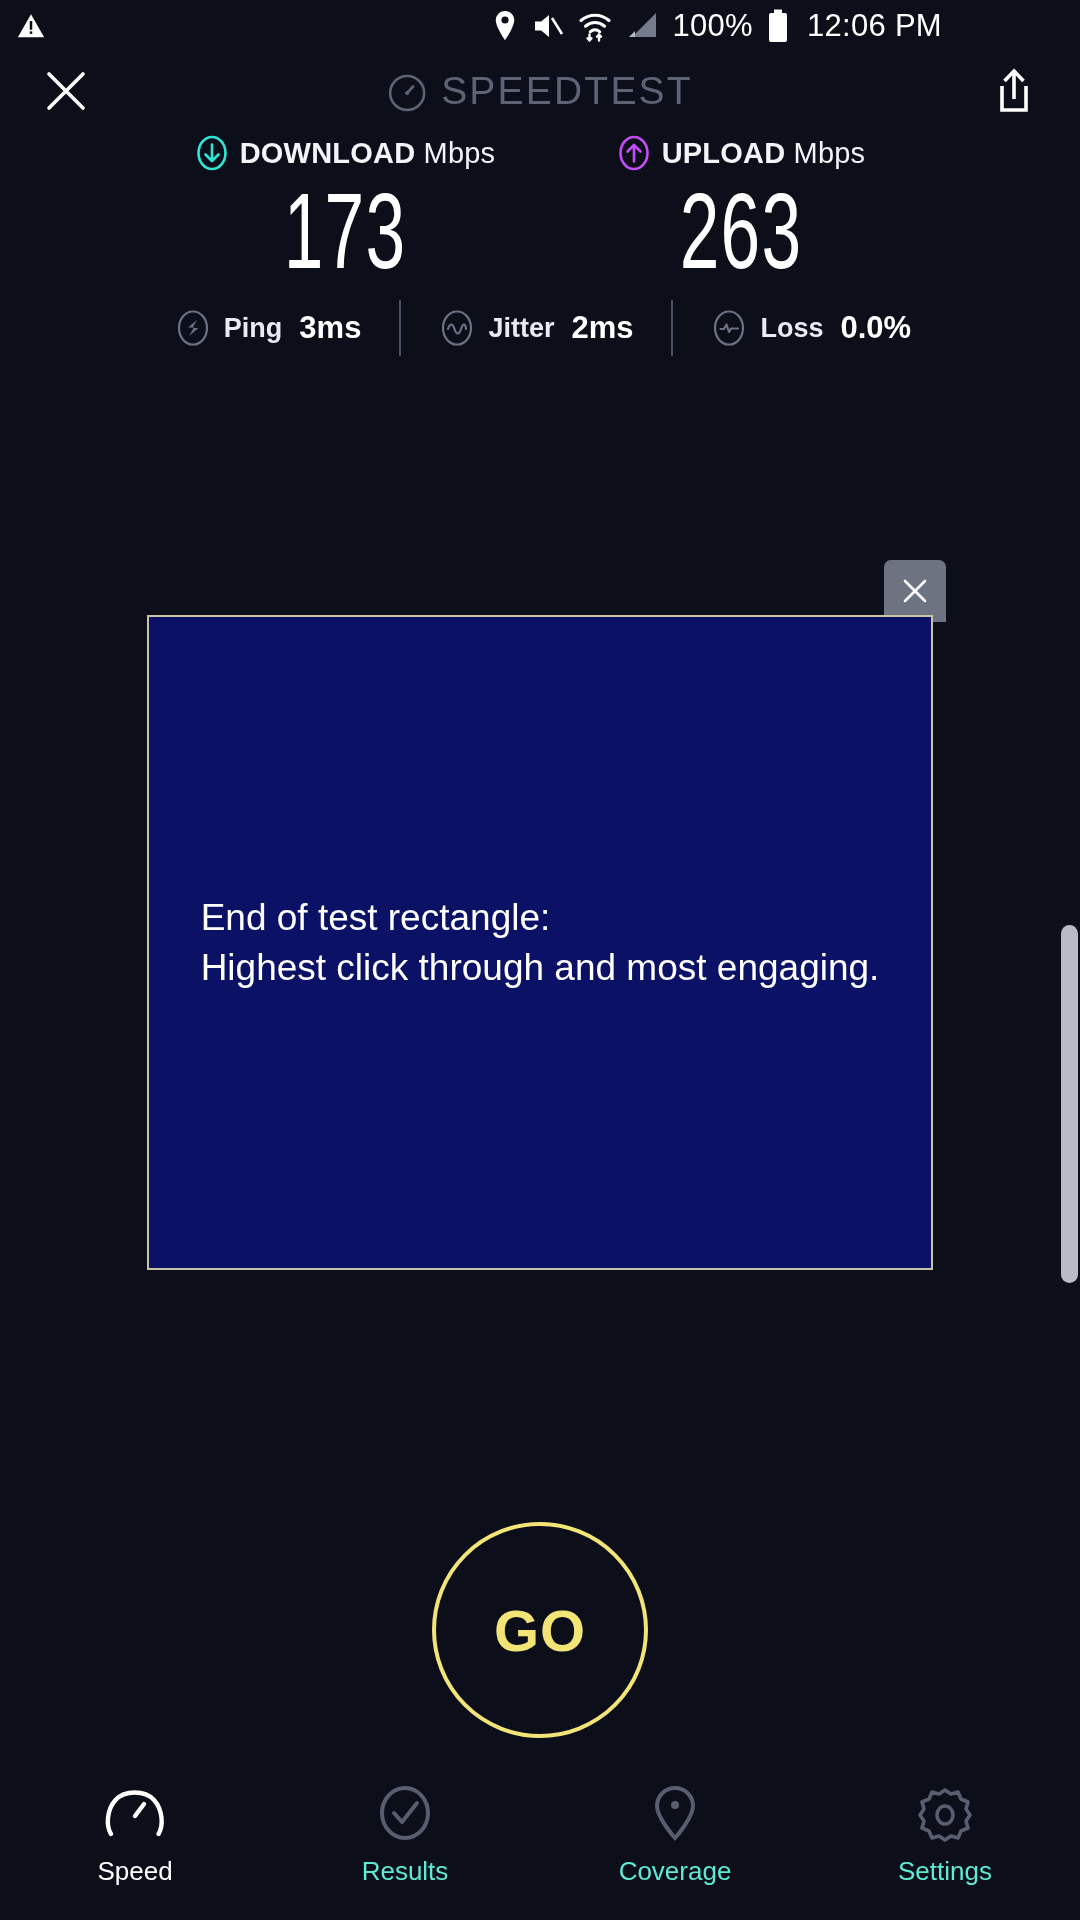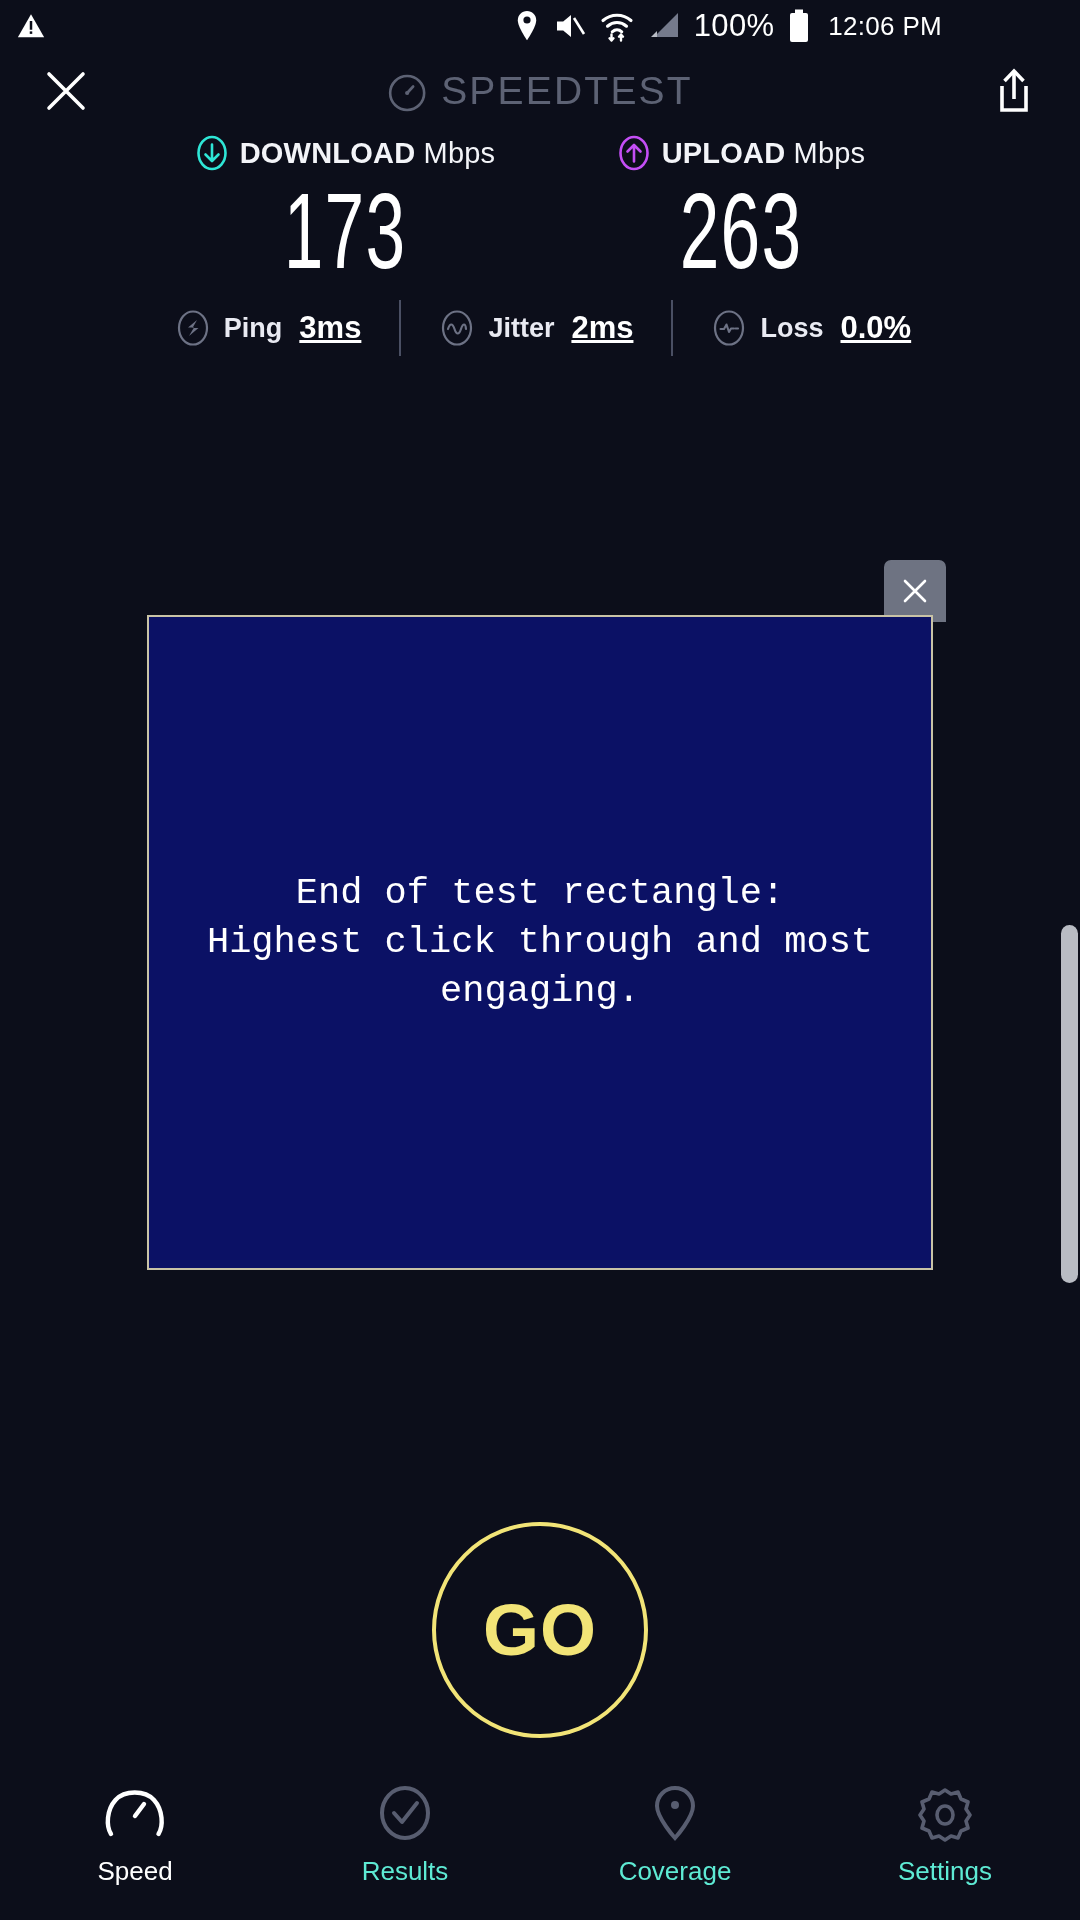--- a/index.html
+++ b/index.html
@@ -12,21 +12,21 @@
   #app { position:relative; width:1080px; height:1920px; background:#0c0e1a; }
 
   
   .statusbar{
     position:absolute; top:0; left:0; width:960px; height:52px;
     display:flex; align-items:center; padding:0 18px 0 16px;
   }
   .sb-left{ display:flex; align-items:center; gap:10px; }
   .sb-right{ margin-left:auto; display:flex; align-items:center; gap:14px; }
   .sb-time{
-    color:#ffffff; font-size:26px; letter-spacing:.3px;
+    color:#ffffff; font-size:31px; letter-spacing:.3px;
     font-family:"Liberation Sans", sans-serif; padding-left:4px;
   }
   .sb-batt-txt{ color:#ffffff; font-size:31px; letter-spacing:.3px; }
   .icon-svg{ display:block; }
 
   
   .appbar{
     position:absolute; top:52px; left:0; width:1080px; height:78px;
     display:flex; align-items:center;
   }
@@ -64,58 +64,58 @@
     transform:scaleX(.66); transform-origin:center center; letter-spacing:2px;
     margin-top:4px;
   }
 
   .pjl-row{
     margin-top:10px; display:flex; align-items:center; justify-content:center;
     height:64px;
   }
   .pjl-item{ display:flex; align-items:center; gap:13px; }
   .pjl-name{ color:#e9eaf2; font-size:27px; font-weight:700; }
-  .pjl-val{ color:#ffffff; font-size:31px; font-weight:700; margin-left:4px;text-decoration:underline; }
+  .pjl-val{ color:#ffffff; font-size:31px; font-weight:700; margin-left:4px; }
   .pjl-sep{ width:2px; height:56px; background:#4a4f63; margin:0 38px; }
   .pjl-item.ping{ margin-left:56px; }
   .pjl-item.loss{ margin-right:50px; }
 
   
   .ad-wrap{ position:absolute; left:0; top:560px; width:1080px; }
   .ad-close{
     position:absolute; left:884px; top:0; width:62px; height:62px;
     background:#6e7382; border-radius:7px 7px 0 0;
     display:flex; align-items:center; justify-content:center;
   }
   .ad-box{
     position:absolute; left:147px; top:55px;
     width:786px; height:655px;
     background:#0b1165; border:2px solid #c9c3a6;
     display:flex; align-items:center; justify-content:center;
   }
   .ad-text{
-    color:#ffffff; font-size:37px; line-height:1.33; text-align:center;
-    font-family:Liberation Mono, monospace;
+    color:#ffffff; font-size:37px; line-height:1.33; 
+    font-family:Liberation Sans, sans-serif;
   }
 
   
   .scroll-sliver{
     position:absolute; right:2px; top:925px; width:17px; height:358px;
     background:#b9bcc4; border-radius:9px;
   }
 
   
   .go-btn{
     position:absolute; left:50%; top:1522px; transform:translateX(-50%);
     width:216px; height:216px; border-radius:50%;
     border:4px solid #f2e477; background:transparent;
     display:flex; align-items:center; justify-content:center;
   }
   .go-label{
-    color:#f2e477; font-size:72px; font-weight:700; letter-spacing:1px;
+    color:#f2e477; font-size:58px; font-weight:700; letter-spacing:1px;
   }
 
   
   .bottomnav{
     position:absolute; left:0; bottom:0; width:1080px; height:150px;
     display:flex; align-items:flex-start; padding-top:14px;
   }
   .nav-item{
     flex:1; display:flex; flex-direction:column; align-items:center; gap:14px;
   }

